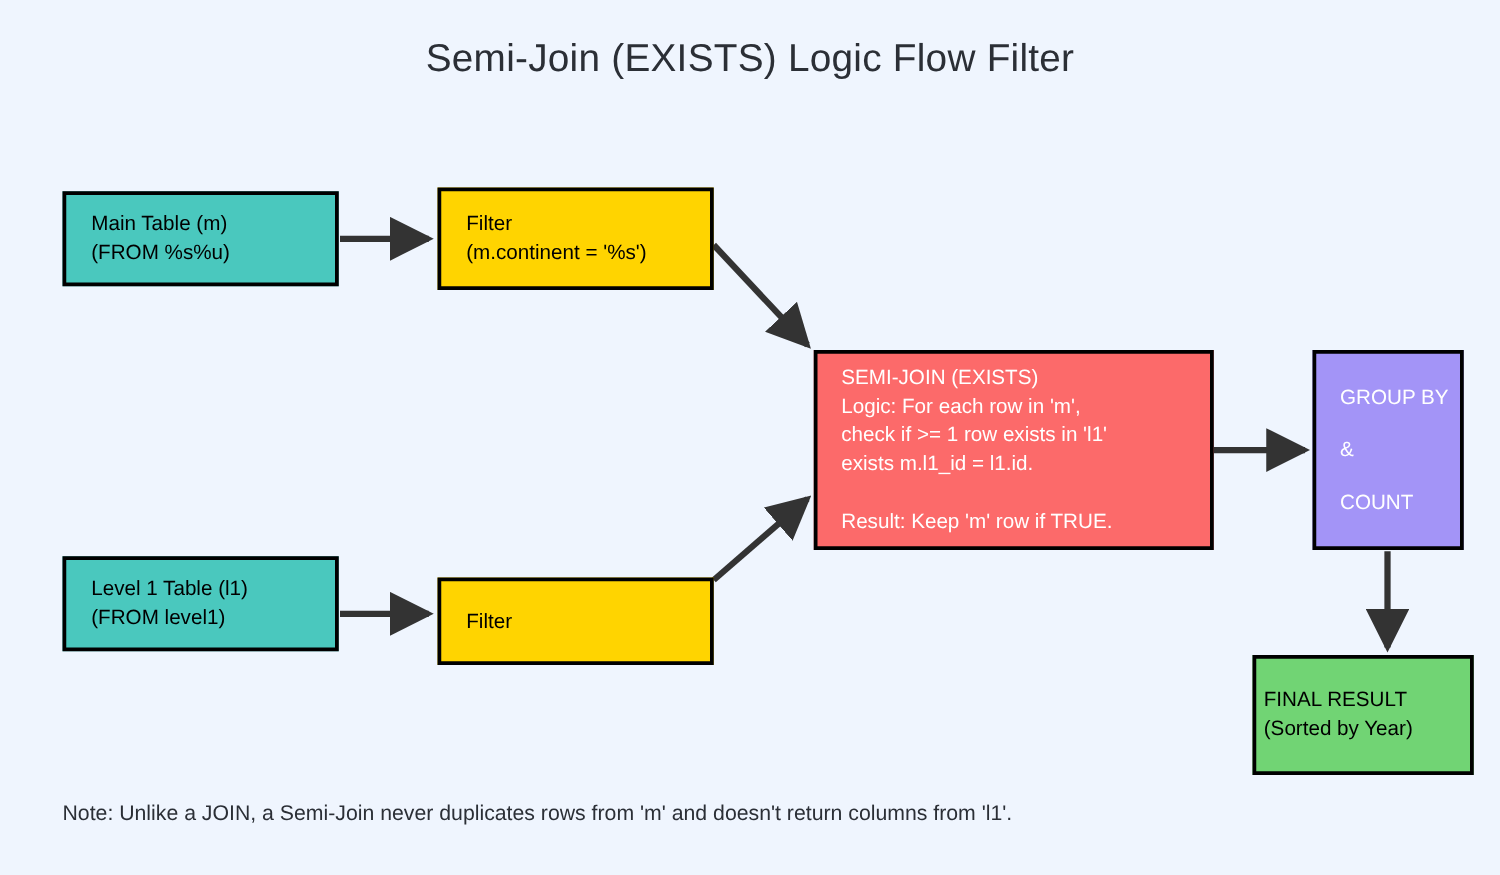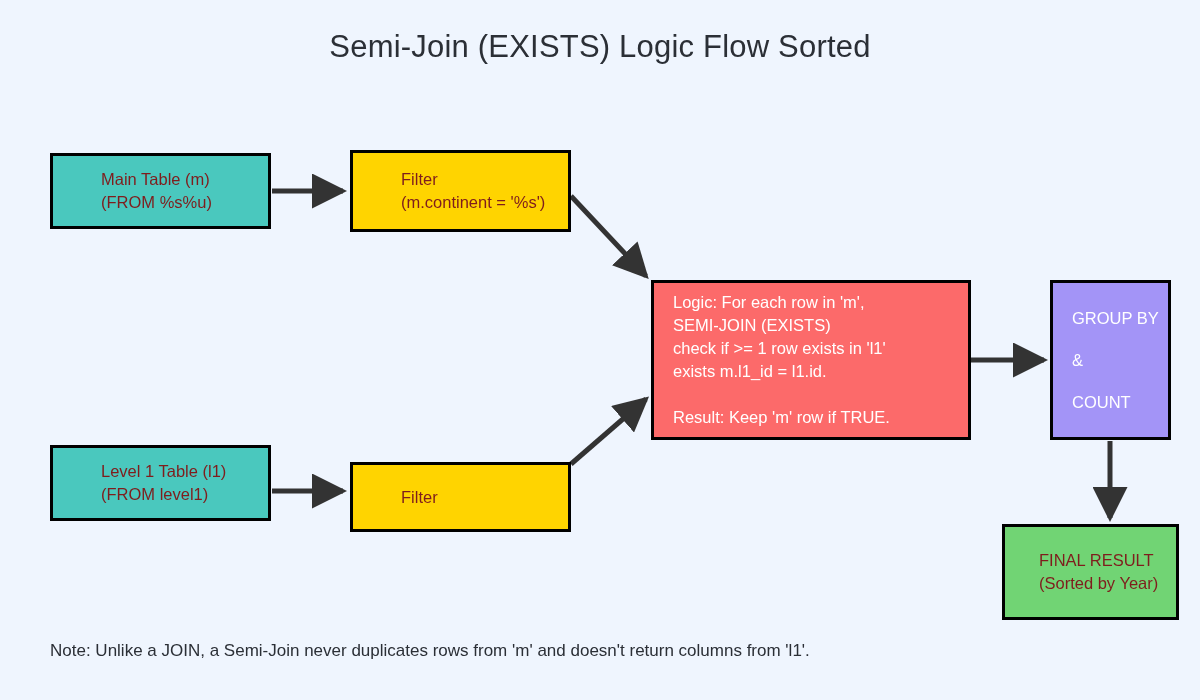--- a/index.html
+++ b/index.html
@@ -57,22 +57,21 @@
 
   .node-teal   { background: #4ac8be; }
   .node-yellow { background: #ffd400; }
   .node-red    { background: #fc6a6a; }
   .node-purple { background: #a394f7; }
   .node-green  { background: #71d474; }
 
   .node-teal .line,
   .node-yellow .line,
   .node-green .line {
-    color: #7f1d1d;
-    margin-left: 28px;
+    color: #000000;
   }
   .node-red .line,
   .node-purple .line {
     color: #ffffff;
   }
 
   
   #node-main-table   { left: 50px;   top: 153px; width: 221px; height: 76px; }
   #node-filter-main  { left: 350px;  top: 150px; width: 221px; height: 82px; }
   #node-level1-table { left: 50px;   top: 445px; width: 221px; height: 76px; }
@@ -102,21 +101,21 @@
     font-size: 17px;
     color: #2b2f36;
     white-space: nowrap;
   }
 </style>
 </head>
 <body>
 
 <div id="canvas">
 
-  <div id="diagram-title">Semi-Join (EXISTS) Logic Flow Sorted</div>
+  <div id="diagram-title">Semi-Join (EXISTS) Logic Flow Filter</div>
 
   <svg id="connectors" viewBox="0 0 1200 700" width="1200" height="700">
     <defs>
       <marker id="arrowhead" markerWidth="7" markerHeight="7" refX="6.2" refY="3.5" orient="auto" markerUnits="strokeWidth">
         <path d="M 0 0 L 7 3.5 L 0 7 z" fill="#333333"></path>
       </marker>
     </defs>
 
     <line x1="272" y1="191" x2="343" y2="191" stroke="#333333" stroke-width="5" marker-end="url(#arrowhead)"></line>
 
@@ -144,22 +143,22 @@
   <div class="node node-teal" id="node-level1-table">
     <div class="line">Level 1 Table (l1)</div>
     <div class="line">(FROM level1)</div>
   </div>
 
   <div class="node node-yellow" id="node-filter-l1">
     <div class="line">Filter</div>
   </div>
 
   <div class="node node-red" id="node-semijoin">
+    <div class="line">SEMI-JOIN (EXISTS)</div>
     <div class="line">Logic: For each row in 'm',</div>
-    <div class="line">SEMI-JOIN (EXISTS)</div>
     <div class="line">check if &gt;= 1 row exists in 'l1'</div>
     <div class="line">exists m.l1_id = l1.id.</div>
     <div class="line blank"></div>
     <div class="line">Result: Keep 'm' row if TRUE.</div>
   </div>
 
   <div class="node node-purple" id="node-groupby">
     <div class="line">GROUP BY</div>
     <div class="line">&amp;</div>
     <div class="line">COUNT</div>

